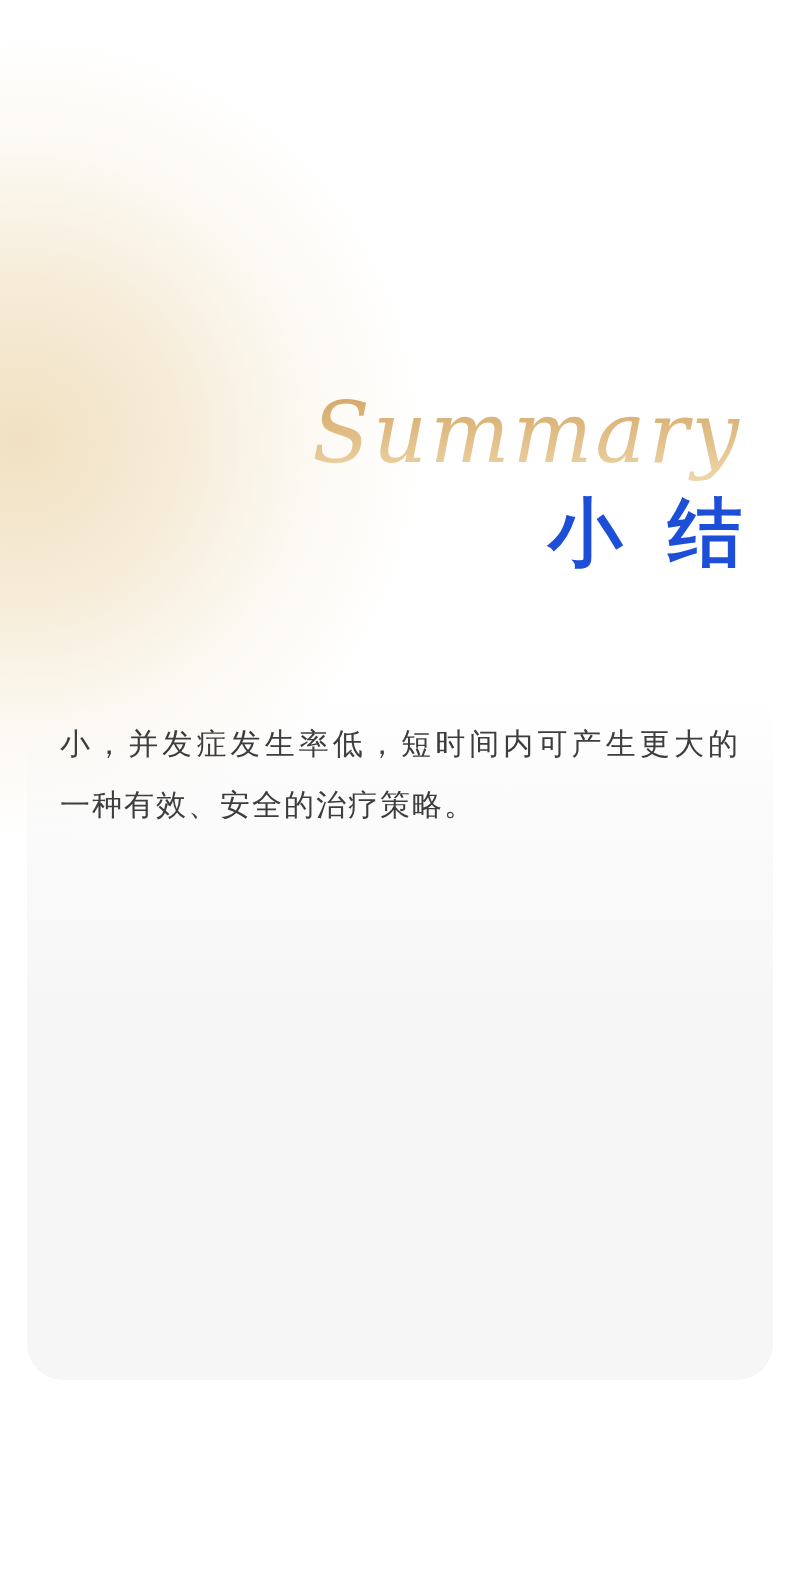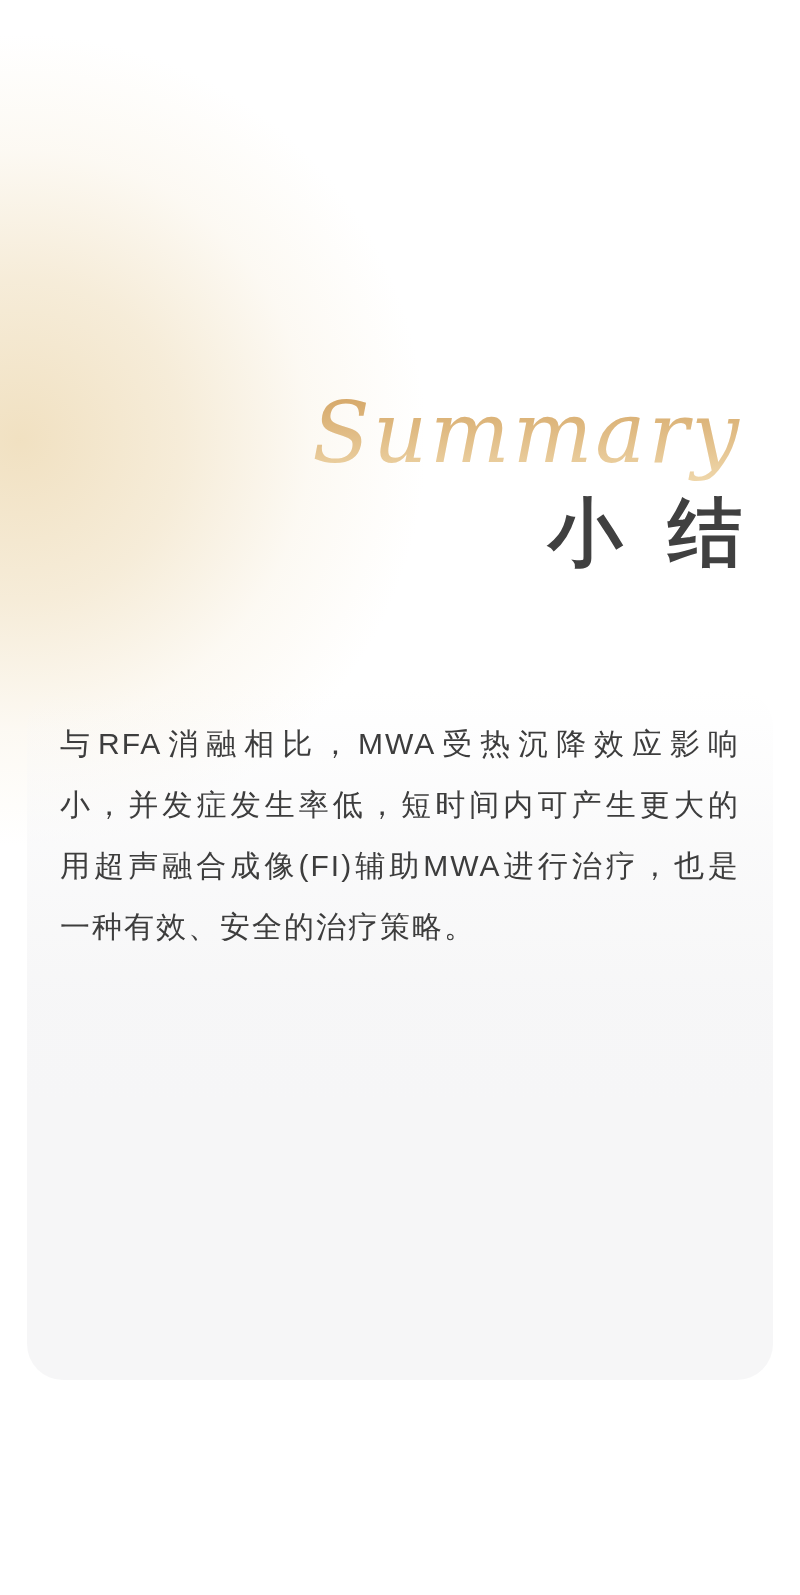--- a/index.html
+++ b/index.html
@@ -44,21 +44,21 @@
     height: 100px;
     overflow: visible;
   }
   .cn-title {
     margin-top: 4px;
     font-family: "DejaVu Serif", "Liberation Serif", serif;
     font-size: 74px;
     font-weight: 700;
     letter-spacing: 10px;
     margin-right: -10px; 
-    color: #404040;
+    color: #1d4ed8;
     line-height: 1.1;
     white-space: nowrap;
   }
   
   .panel {
     position: absolute;
     left: 27px;
     top: 690px;
     width: 746px;
     height: 690px;
@@ -101,19 +101,17 @@
           <stop offset="0%" stop-color="#d2a15f"></stop>
           <stop offset="100%" stop-color="#efd7ab"></stop>
         </linearGradient>
       </defs>
       <text x="400" y="74" text-anchor="end" font-family="DejaVu Serif, Liberation Serif, serif" font-style="italic" font-size="84" letter-spacing="3" fill="url(#goldGrad)">Summary</text>
     </svg>
     <div class="cn-title">小 结</div>
   </div>
 
   <div class="panel">
-    <div class="text-line">与RFA消融相比，MWA受热沉降效应影响</div>
     <div class="text-line">小，并发症发生率低，短时间内可产生更大的</div>
-    <div class="text-line">用超声融合成像(FI)辅助MWA进行治疗，也是</div>
     <div class="text-line is-last">一种有效、安全的治疗策略。</div>
   </div>
 
 </div>
 
 </body></html>

